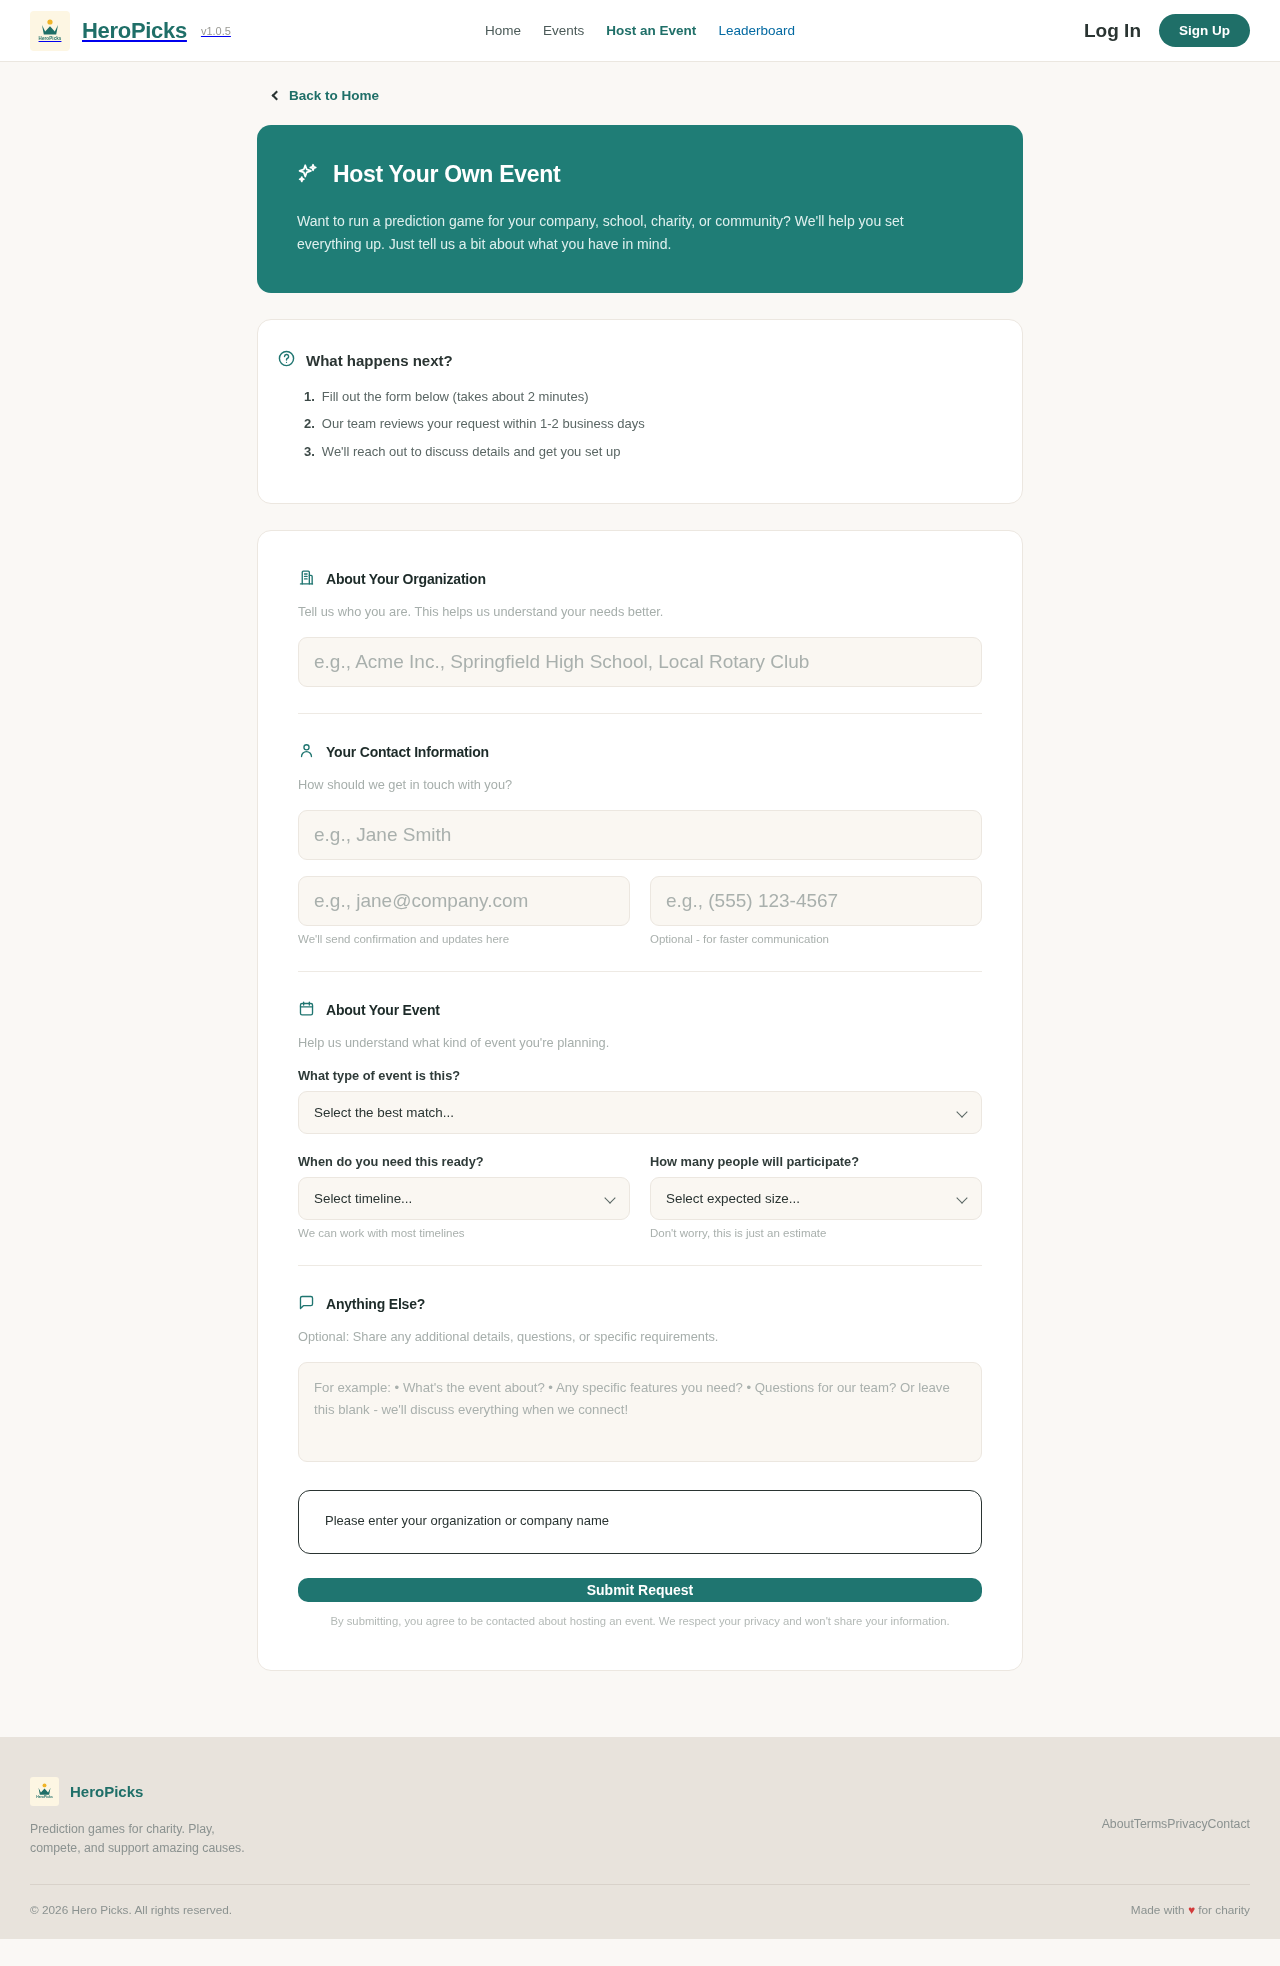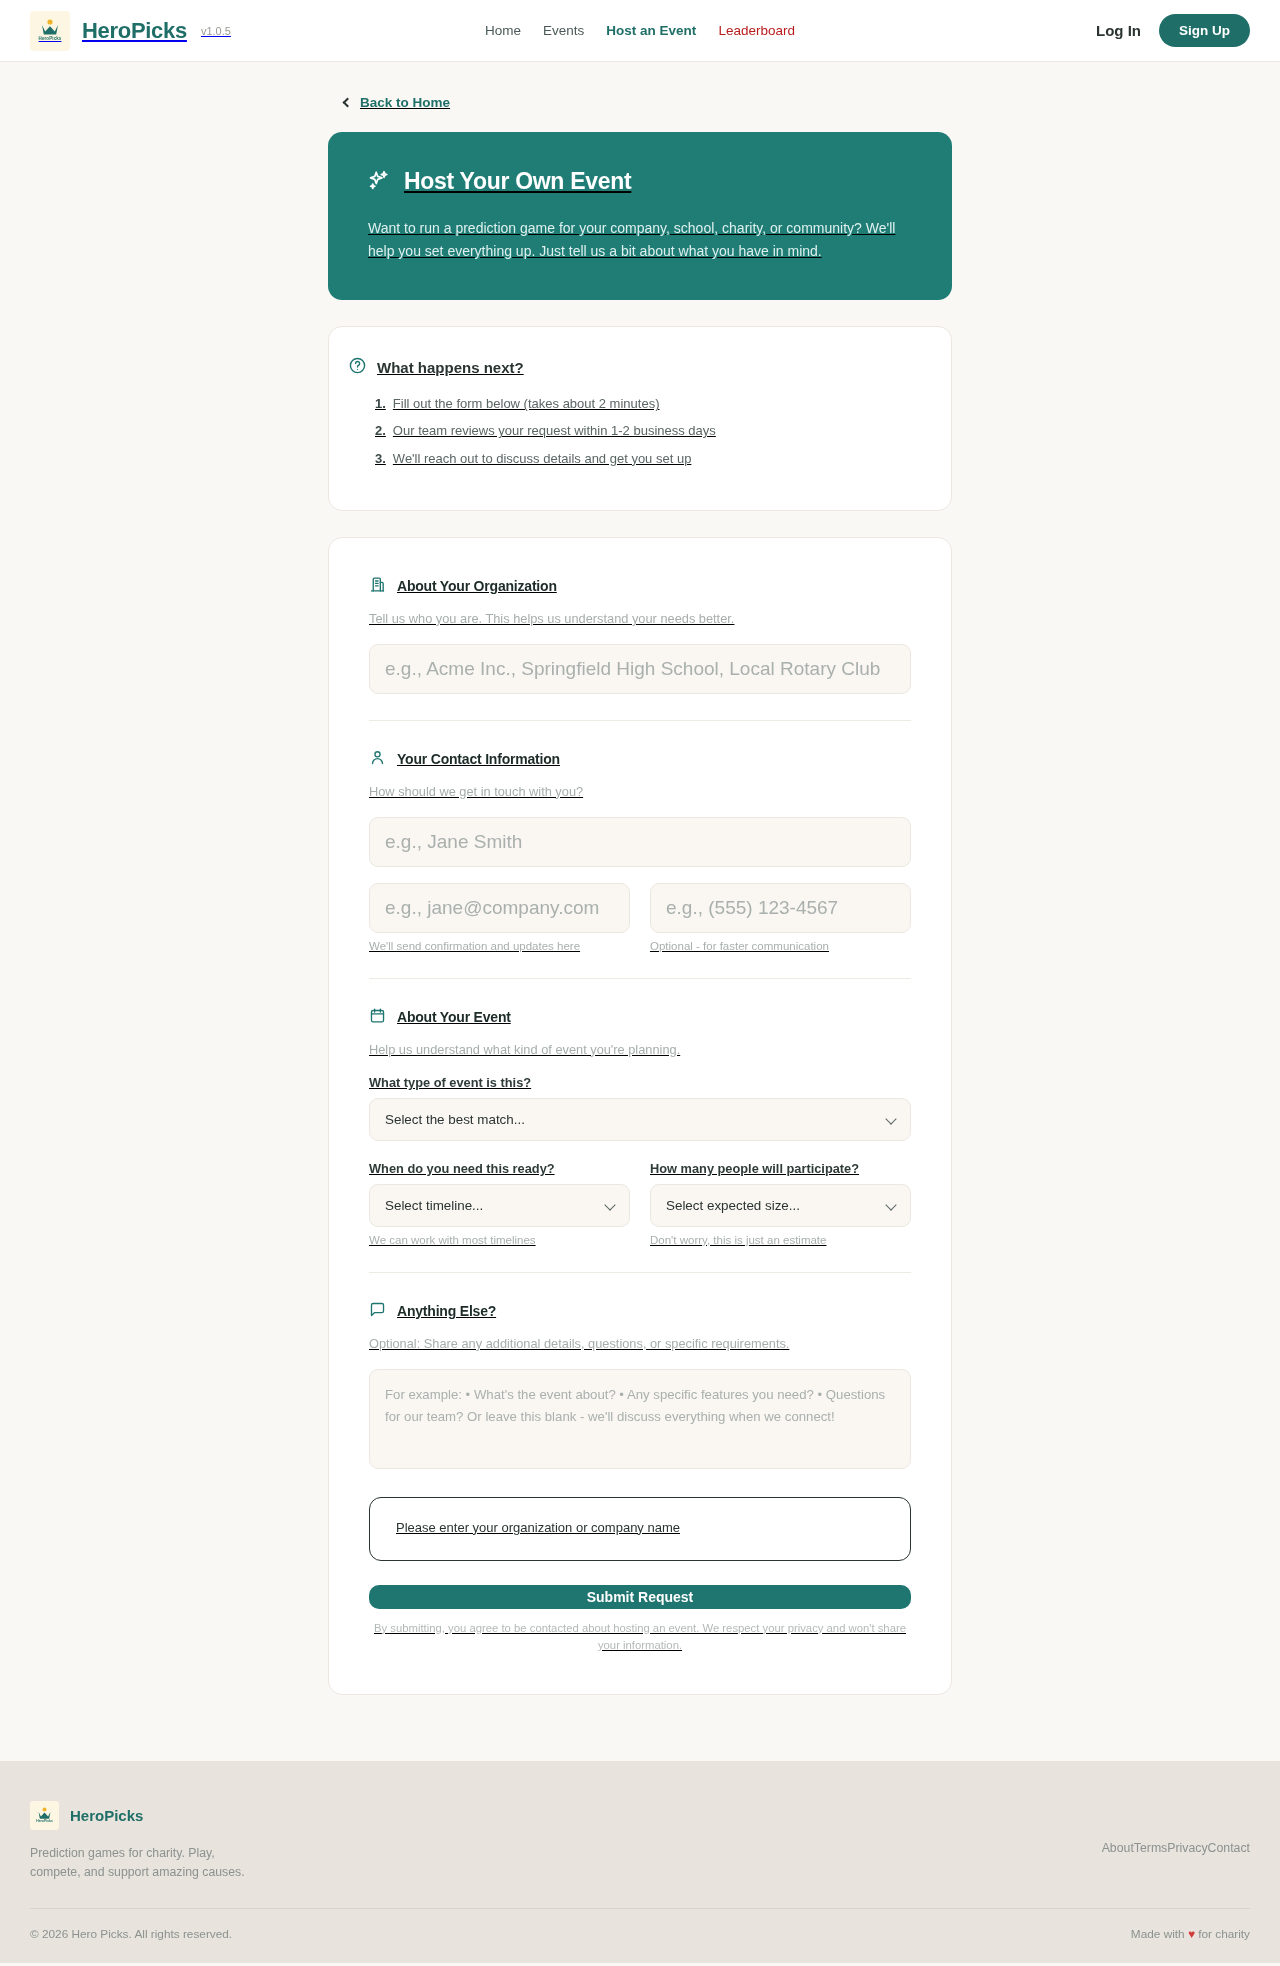--- a/index.html
+++ b/index.html
@@ -41,41 +41,41 @@
     letter-spacing: -.3px;
   }
   .brand-ver { font-size: 11px; color: #9a9a94; margin-left: 2px; }
 
   .nav-links {
     position: absolute; left: 50%; transform: translateX(-50%);
     display: flex; align-items: center; gap: 22px;
   }
   .nav-link { font-size: 13.5px; color: #4b5a58; text-decoration: none; }
   .nav-link.active { color: #1f6f68; font-weight: bold; }
-  .nav-link.muted { color: #b91c1c; }
+  .nav-link.muted { color: #0369a1; }
 
   .nav-right {
     margin-left: auto; display: flex; align-items: center; gap: 18px;
   }
   .login-btn {
-    font-size: 15px; color: #2a3432; font-weight: bold;
+    font-size: 19px; color: #2a3432; font-weight: bold;
     background: none; border: none; cursor: pointer;
     font-family: inherit;
     margin-left: 46px;
   }
   .signup-btn {
     font-size: 13.5px; color: #fff; font-weight: bold;
     background: #1f6f68; border: none; cursor: pointer;
     border-radius: 18px; padding: 9px 20px;
     font-family: inherit;
   }
 
   
   .page { padding: 0 0 40px; }
-  .wrap { width: 624px; margin: 7px auto; text-decoration: underline; }
+  .wrap { width: 766px; margin: 0 auto; }
 
   .back-link {
     display: flex; align-items: center; gap: 9px;
     padding: 26px 0 22px 16px;
     font-size: 13.5px; color: #1f6f68; font-weight: bold;
     text-decoration: none; width: fit-content;
   }
   .chev-left {
     display: inline-block; width: 7px; height: 7px;
     border-left: 2px solid #2a3432; border-bottom: 2px solid #2a3432;

